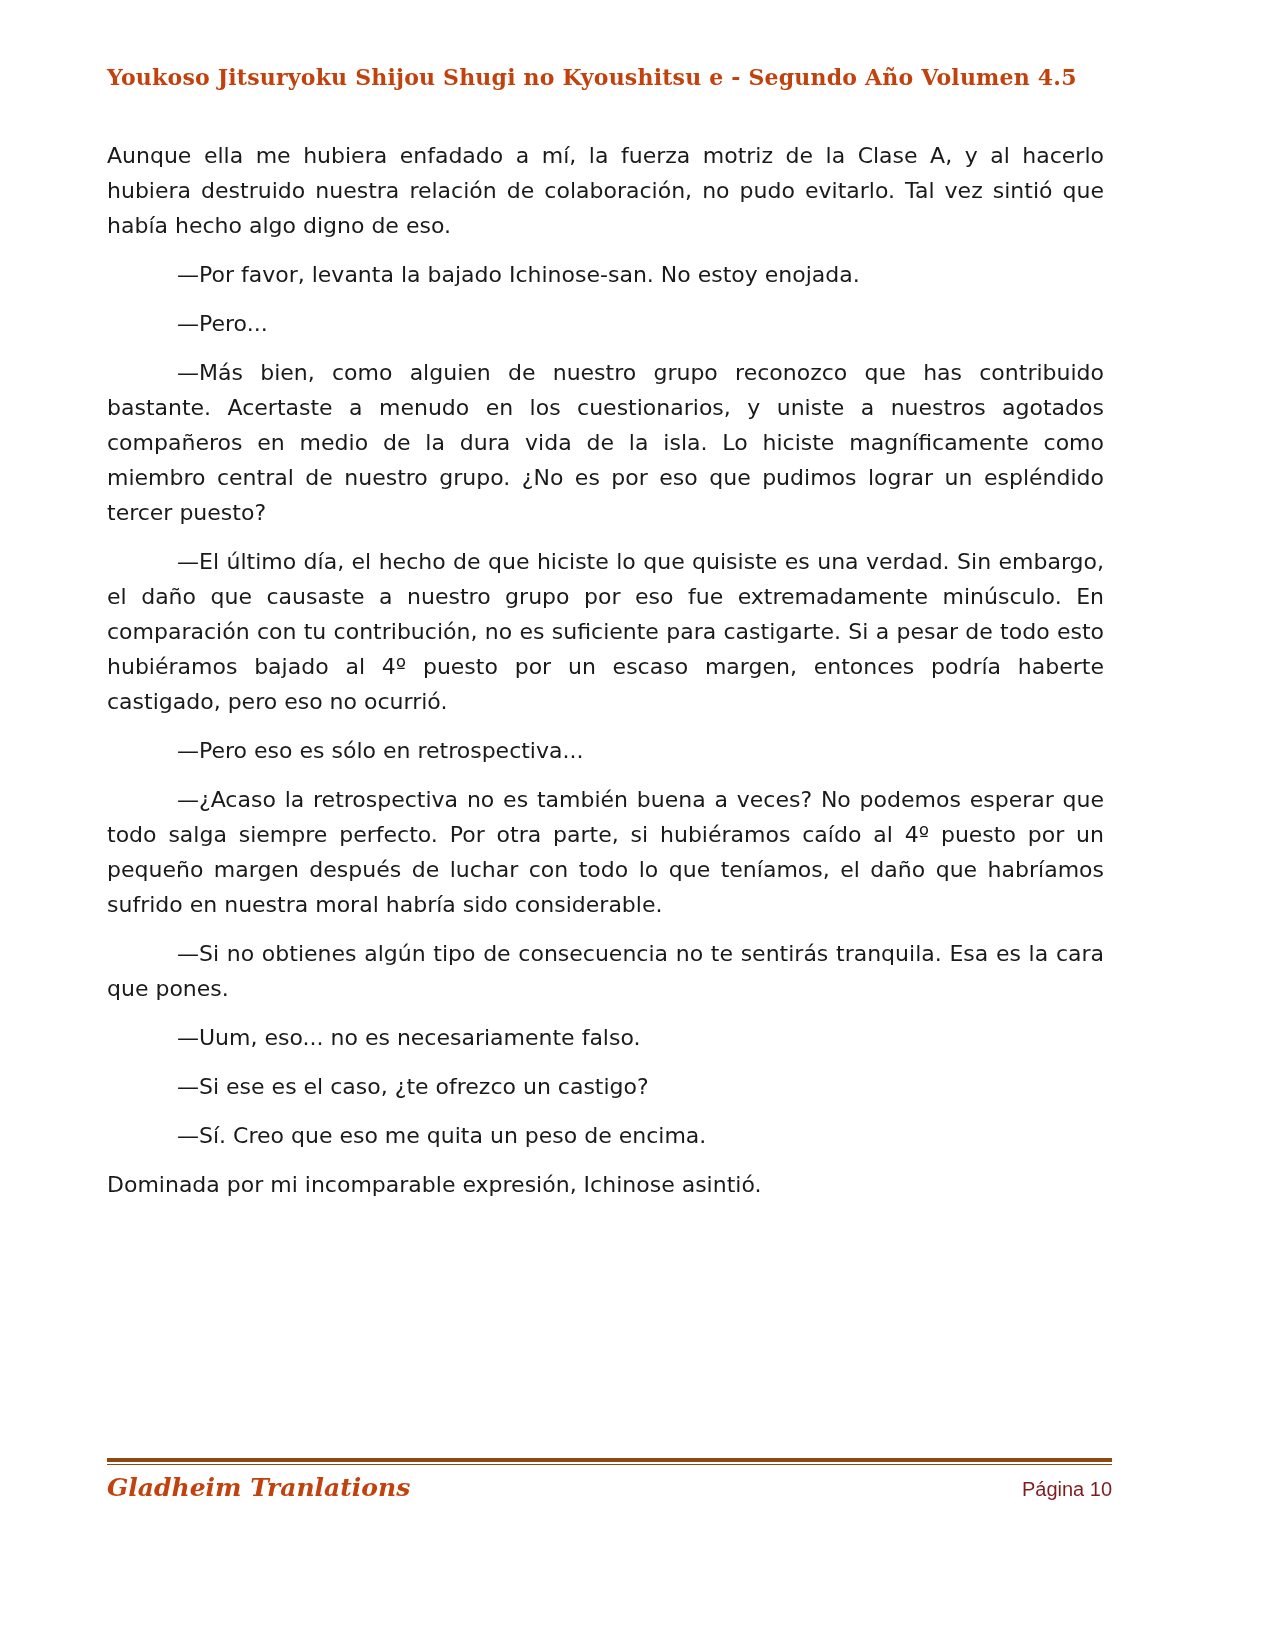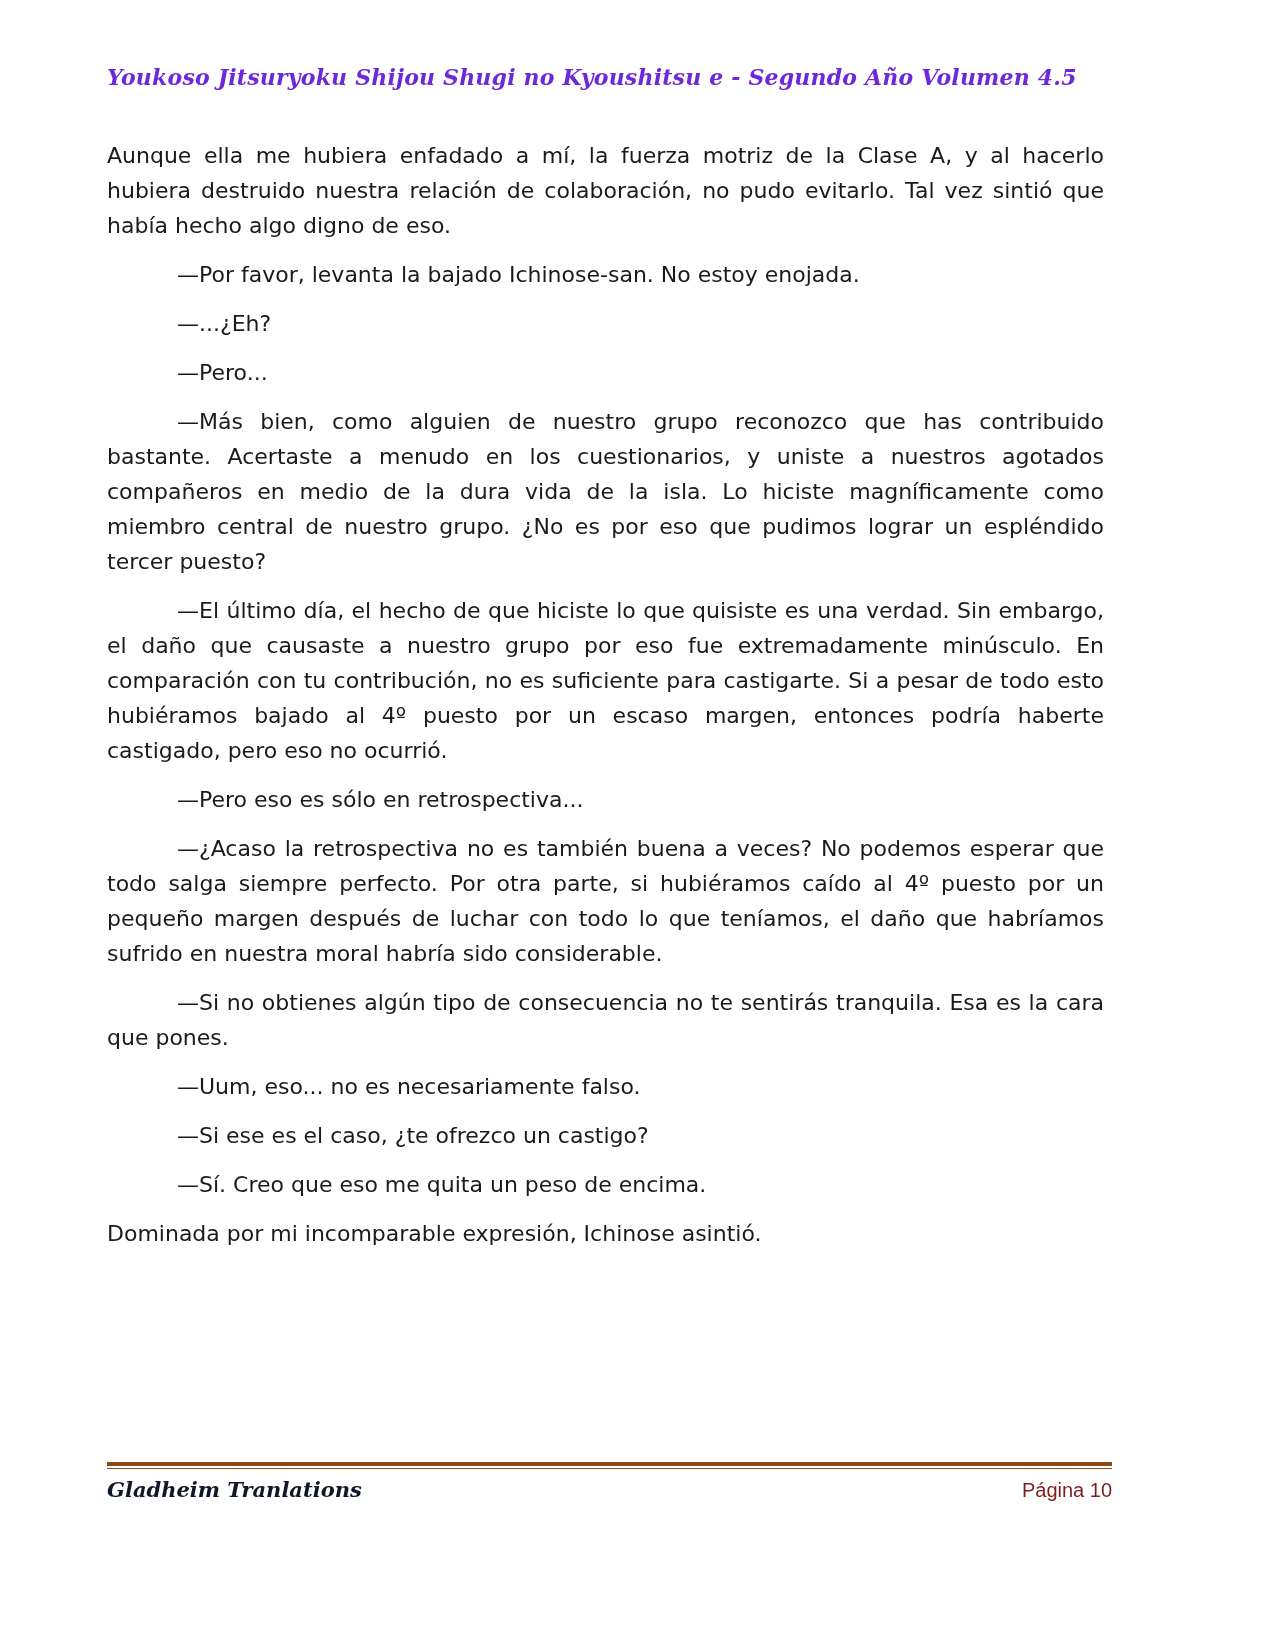--- a/index.html
+++ b/index.html
@@ -18,24 +18,23 @@
     color: #1a1a1a;
   }
   .header {
     position: absolute;
     top: 64px;
     left: 107px;
     right: 160px;
   }
   .header-title {
     font-family: "DejaVu Serif", serif;
-    font-style: italic;
     font-weight: bold;
     font-size: 22px;
-    color: #6d28d9;
+    color: #c2410c;
     letter-spacing: 0.2px;
   }
   .content {
     position: absolute;
     top: 138px;
     left: 107px;
     right: 163px;
   }
   .para {
     margin: 0 8px 14px 0;
@@ -61,42 +60,41 @@
   }
   .footer-row {
     display: flex;
     justify-content: space-between;
     align-items: baseline;
   }
   .footer-translator {
     font-family: "DejaVu Serif", serif;
     font-style: italic;
     font-weight: bold;
-    font-size: 21px;
-    color: #0f172a;
+    font-size: 25px;
+    color: #c2410c;
   }
   .footer-page {
     font-family: "Liberation Sans", sans-serif;
     font-size: 20px;
     color: #7f1d1d;
   }
 </style>
 </head>
 <body>
 
 <div class="page">
 
   <div class="header">
     <span class="header-title">Youkoso Jitsuryoku Shijou Shugi no Kyoushitsu e - Segundo Año Volumen 4.5</span>
   </div>
 
   <div class="content" id="paragraphs">
       <p class="para">Aunque ella me hubiera enfadado a mí, la fuerza motriz de la Clase A, y al hacerlo hubiera destruido nuestra relación de colaboración, no pudo evitarlo. Tal vez sintió que había hecho algo digno de eso.</p>
       <p class="para indent">—Por favor, levanta la bajado Ichinose-san. No estoy enojada.</p>
-      <p class="para indent">—...¿Eh?</p>
       <p class="para indent">—Pero...</p>
       <p class="para indent">—Más bien, como alguien de nuestro grupo reconozco que has contribuido bastante. Acertaste a menudo en los cuestionarios, y uniste a nuestros agotados compañeros en medio de la dura vida de la isla. Lo hiciste magníficamente como miembro central de nuestro grupo. ¿No es por eso que pudimos lograr un espléndido tercer puesto?</p>
       <p class="para indent">—El último día, el hecho de que hiciste lo que quisiste es una verdad. Sin embargo, el daño que causaste a nuestro grupo por eso fue extremadamente minúsculo. En comparación con tu contribución, no es suficiente para castigarte. Si a pesar de todo esto hubiéramos bajado al 4º puesto por un escaso margen, entonces podría haberte castigado, pero eso no ocurrió.</p>
       <p class="para indent">—Pero eso es sólo en retrospectiva...</p>
       <p class="para indent">—¿Acaso la retrospectiva no es también buena a veces? No podemos esperar que todo salga siempre perfecto. Por otra parte, si hubiéramos caído al 4º puesto por un pequeño margen después de luchar con todo lo que teníamos, el daño que habríamos sufrido en nuestra moral habría sido considerable.</p>
       <p class="para indent">—Si no obtienes algún tipo de consecuencia no te sentirás tranquila. Esa es la cara que pones.</p>
       <p class="para indent">—Uum, eso... no es necesariamente falso.</p>
       <p class="para indent">—Si ese es el caso, ¿te ofrezco un castigo?</p>
       <p class="para indent">—Sí. Creo que eso me quita un peso de encima.</p>
       <p class="para">Dominada por mi incomparable expresión, Ichinose asintió.</p>

